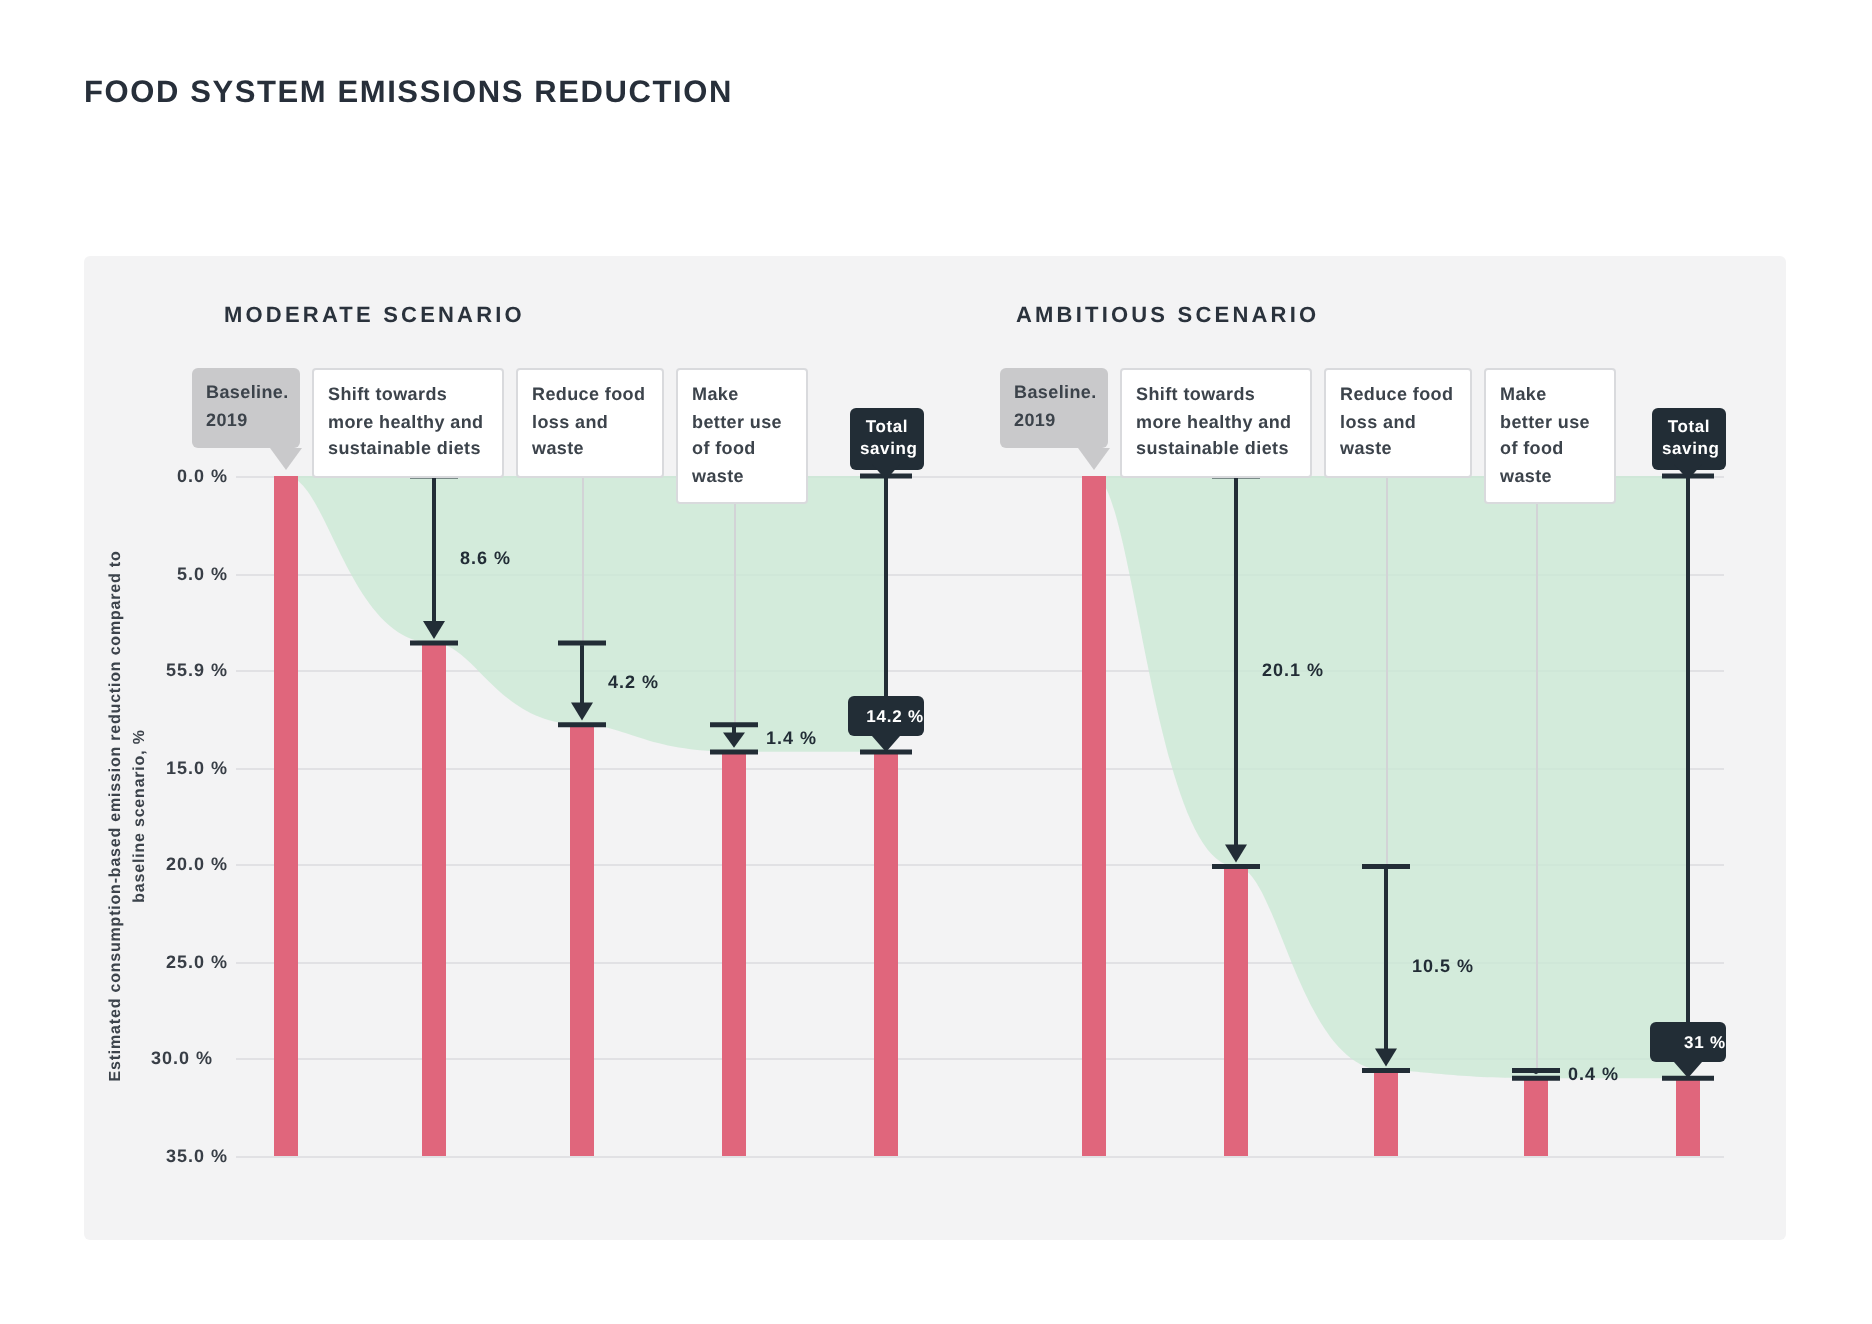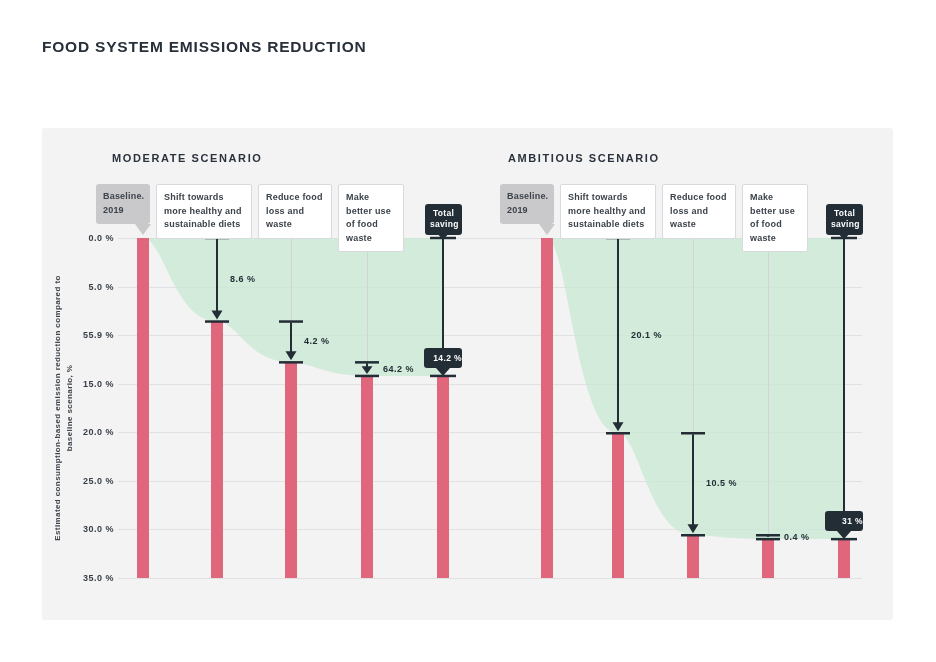--- a/index.html
+++ b/index.html
@@ -61,21 +61,21 @@
       <div class="tick-label" style="top: 281.6px;">5.0 %</div>
       <div class="gridline" style="top: 335.1px;"></div>
       <div class="tick-label" style="top: 330.1px;">55.9 %</div>
       <div class="gridline" style="top: 383.7px;"></div>
       <div class="tick-label" style="top: 378.7px;">15.0 %</div>
       <div class="gridline" style="top: 432.3px;"></div>
       <div class="tick-label" style="top: 427.3px;">20.0 %</div>
       <div class="gridline" style="top: 480.9px;"></div>
       <div class="tick-label" style="top: 475.9px;">25.0 %</div>
       <div class="gridline" style="top: 529.4px;"></div>
-      <div class="tick-label" style="top: 524.4px;">30.0 %</div>
+      <div class="tick-label" style="top: 524.4px; text-align: center;">30.0 %</div>
       <div class="gridline" style="top: 578px;"></div>
       <div class="tick-label" style="top: 573px;">35.0 %</div>
       <svg class="layer " width="936" height="662">
         <path d="M 143 238.0 C 163.7 238.0, 174.1 321.5, 217 321.5 C 237.7 321.5, 248.1 362.3, 291 362.3 C 312.3 362.3, 322.9 375.9, 367 375.9 C 388.3 375.9, 398.9 375.9, 443 375.9 L 443 238.0 Z" fill="rgba(203,233,213,0.8)"></path>
         <path d="M 547 238.0 C 566.9 238.0, 576.8 433.3, 618 433.3 C 639.0 433.3, 649.5 535.3, 693 535.3 C 714.0 535.3, 724.5 539.1, 768 539.1 C 789.3 539.1, 799.9 539.1, 844 539.1 L 844 238.0 Z" fill="rgba(203,233,213,0.8)"></path>
       </svg>
       <svg class="layer top" width="936" height="662">
         <line x1="205" y1="238" x2="229" y2="238" stroke="#222d36" stroke-width="2.5"></line>
         <line x1="205" y1="321.54285714285714" x2="229" y2="321.54285714285714" stroke="#222d36" stroke-width="2.5"></line>
         <line x1="217" y1="239" x2="217" y2="311.54285714285714" stroke="#222d36" stroke-width="2"></line>
@@ -110,21 +110,21 @@
       <div class="bar" style="left: 137px; top: 238px; height: 340px; background: rgb(224, 102, 124);"></div>
       <div class="bar" style="left: 211px; top: 321.5px; height: 256.5px; background: rgb(224, 102, 124);"></div>
       <div class="bar" style="left: 285px; top: 362.3px; height: 215.7px; background: rgb(224, 102, 124);"></div>
       <div class="bar" style="left: 361px; top: 375.9px; height: 202.1px; background: rgb(224, 102, 124);"></div>
       <div class="bar" style="left: 437px; top: 375.9px; height: 202.1px; background: rgb(224, 102, 124);"></div>
       <div class="connector" style="left: 217px; top: 230px; height: 8px;"></div>
       <div class="connector" style="left: 291px; top: 230px; height: 91.5px;"></div>
       <div class="connector" style="left: 367px; top: 230px; height: 132.3px;"></div>
       <div class="delta-label" style="left: 230px; top: 273.8px;">8.6 %</div>
       <div class="delta-label" style="left: 304px; top: 335.9px;">4.2 %</div>
-      <div class="delta-label" style="left: 383px; top: 364.1px;">64.2 %</div>
+      <div class="delta-label" style="left: 383px; top: 364.1px;">1.4 %</div>
       <div class="label-box gray" style="left: 96px; width: 54px;">Baseline. 2019</div>
       <div class="tail gray" style="left: 135px; top: 224px;"></div>
       <div class="label-box" style="left: 156px; width: 96px;">Shift towards more healthy and sustainable diets</div>
       <div class="label-box" style="left: 258px; width: 74px;">Reduce food loss and waste</div>
       <div class="label-box" style="left: 338px; width: 66px;">Make better use of food waste</div>
       <div class="label-box dark" style="left: 425px; width: 37px;">Total saving</div>
       <div class="tail dark" style="left: 436px; top: 232px;"></div>
       <div class="badge" style="left: 424px; top: 347.9px; width: 38px;">14.2 %</div>
       <div class="tail dark" style="left: 436px; top: 367.9px;"></div>
       <div class="sc-title" style="left: 484px; margin-left: 24px;">AMBITIOUS SCENARIO</div>

